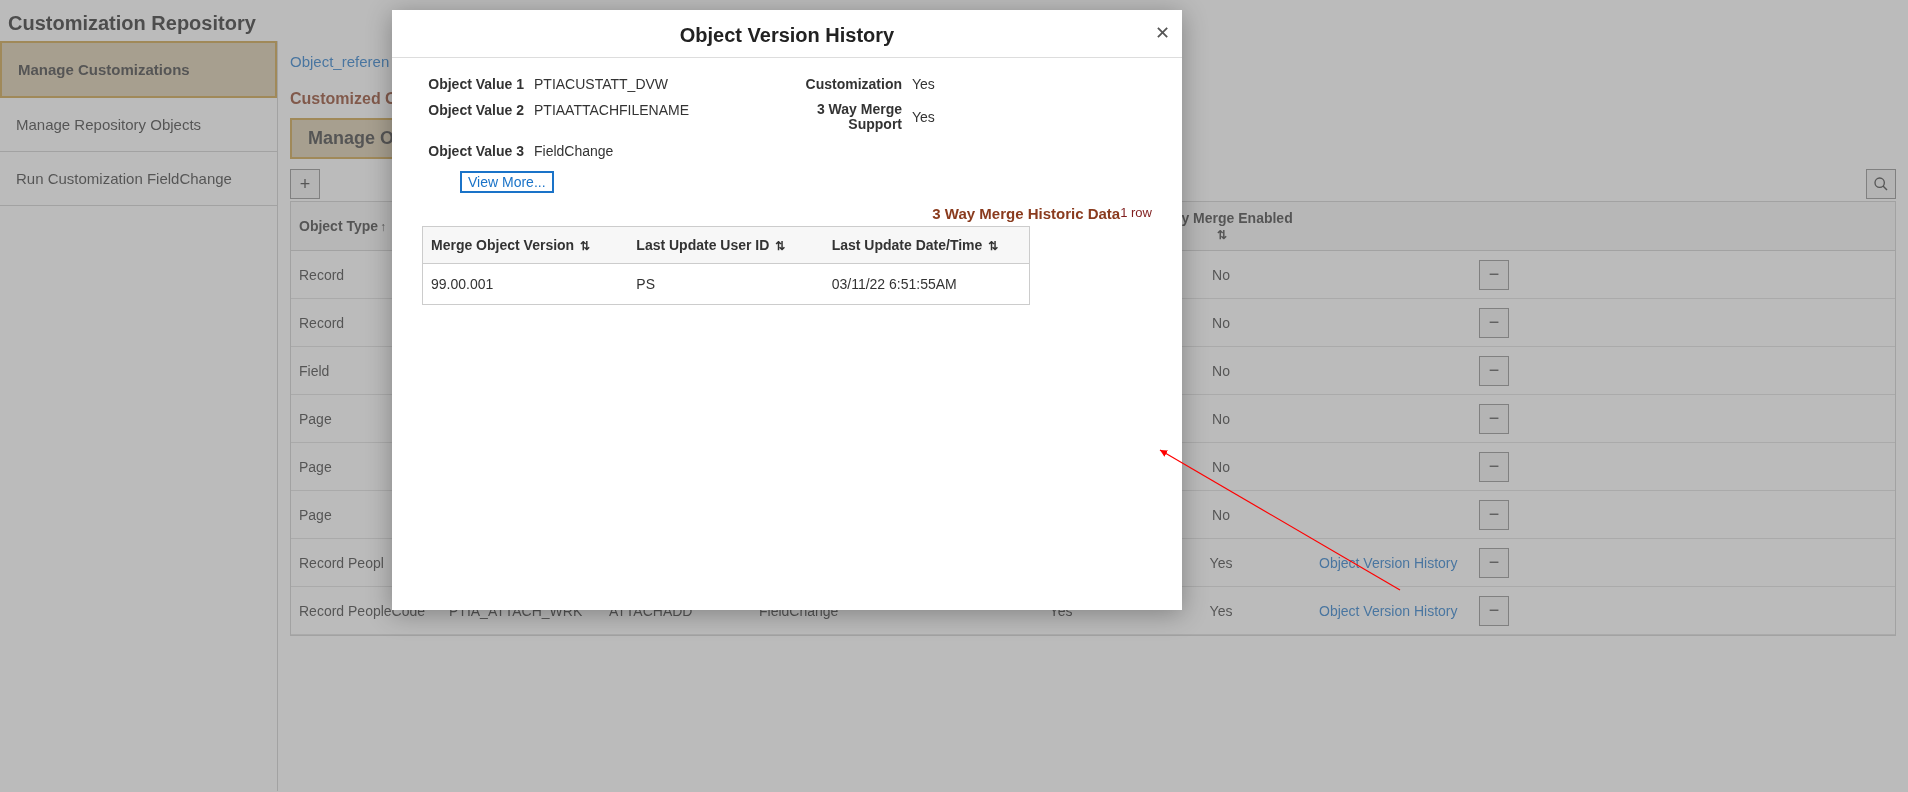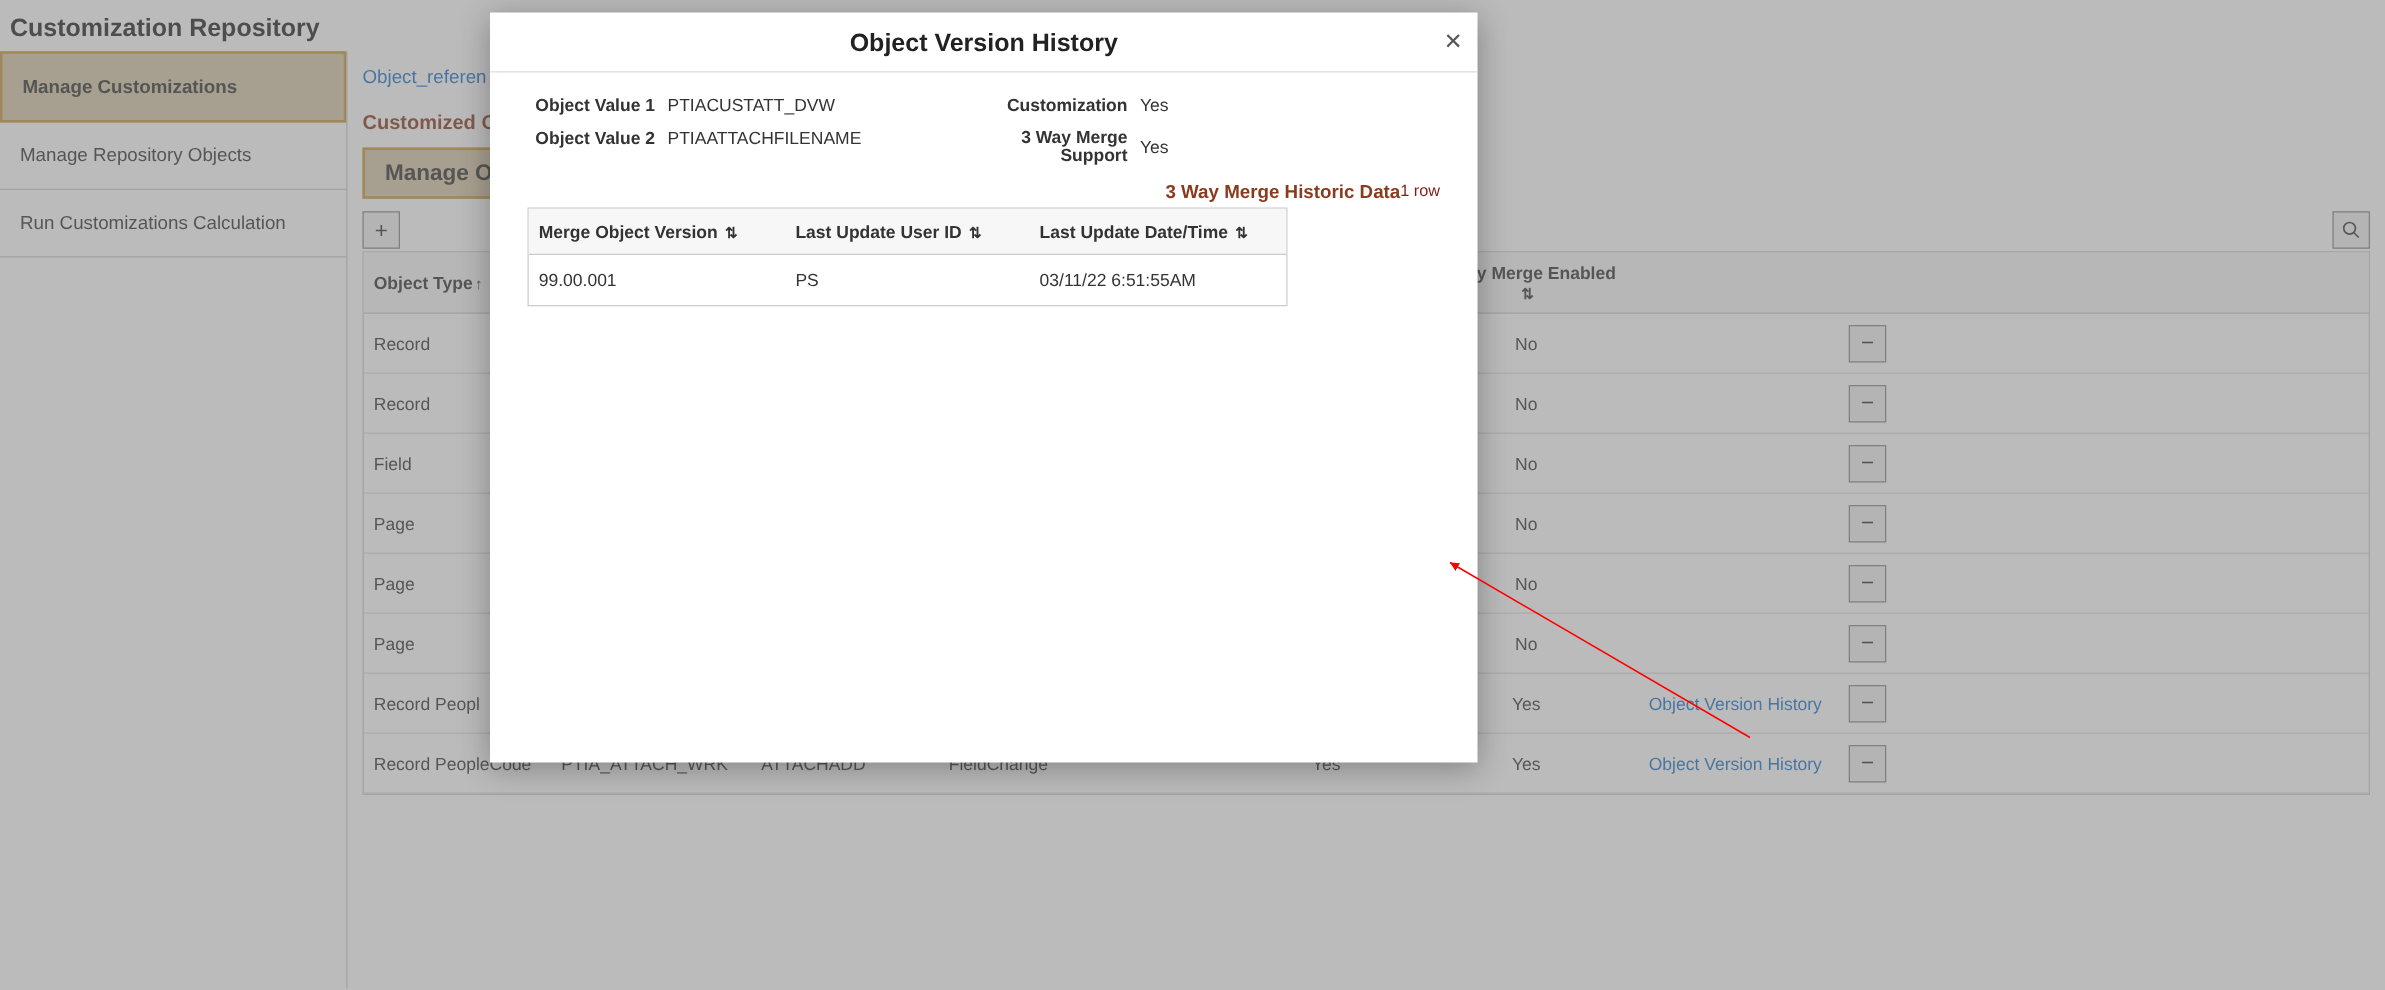--- a/index.html
+++ b/index.html
@@ -239,21 +239,21 @@
 
   <div class="layout">
     <div class="sidebar">
       <div class="sidebar-item active">
         <span>Manage Customizations</span>
       </div>
       <div class="sidebar-item">
         <span>Manage Repository Objects</span>
       </div>
       <div class="sidebar-item">
-        <span>Run Customizations Calculation</span>
+        <span>Run Customization FieldChange</span>
       </div>
     </div>
 
     <div class="main">
       <a class="breadcrumb-link">Object_referen</a>
       <div class="section-title">Customized O</div>
       <div class="manage-btn">Manage Obj</div>
 
       <div class="toolbar-row">
         <div class="add-btn">
@@ -424,20 +424,29 @@
     <div class="kv-row">
       <div class="kv-left">
         <div class="kv-label">Object Value 2</div>
         <div class="kv-value">PTIAATTACHFILENAME</div>
       </div>
       <div class="kv-right">
         <div class="kv-label wide" style="line-height:1.1;">3 Way Merge Support</div>
         <div class="kv-value" style="align-self:center;">Yes</div>
       </div>
     </div>
+    <div class="kv-row">
+      <div class="kv-left">
+        <div class="kv-label">Object Value 3</div>
+        <div class="kv-value">FieldChange</div>
+      </div>
+    </div>
+    <div>
+      <span class="view-more">View More...</span>
+    </div>
 
     <div class="merge-title">
       <span>3 Way Merge Historic Data</span>
       <span class="merge-count">1 row</span>
     </div>
 
     <div class="merge-table">
       <div class="merge-head">
         <div class="mcell mc1">
           <span>Merge Object Version</span> <span class="sort-icon">⇅</span>

